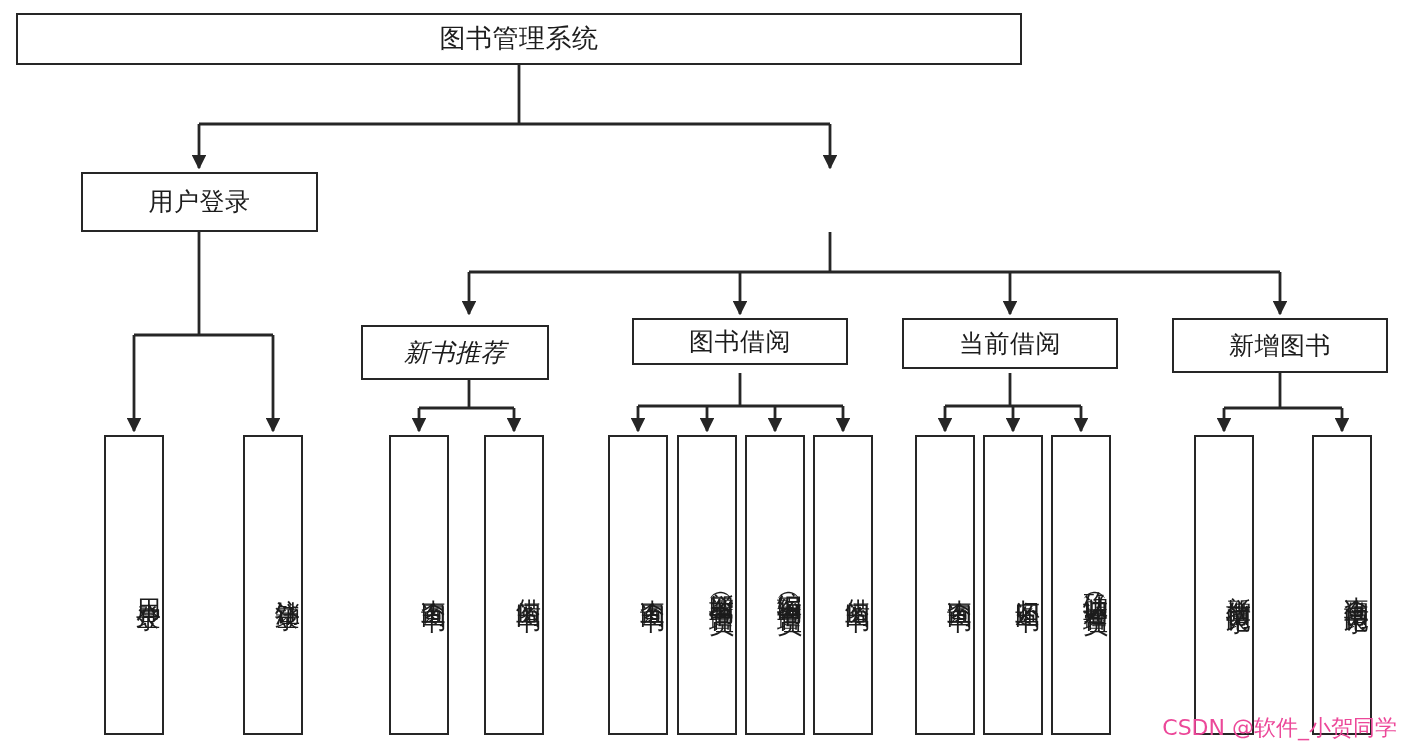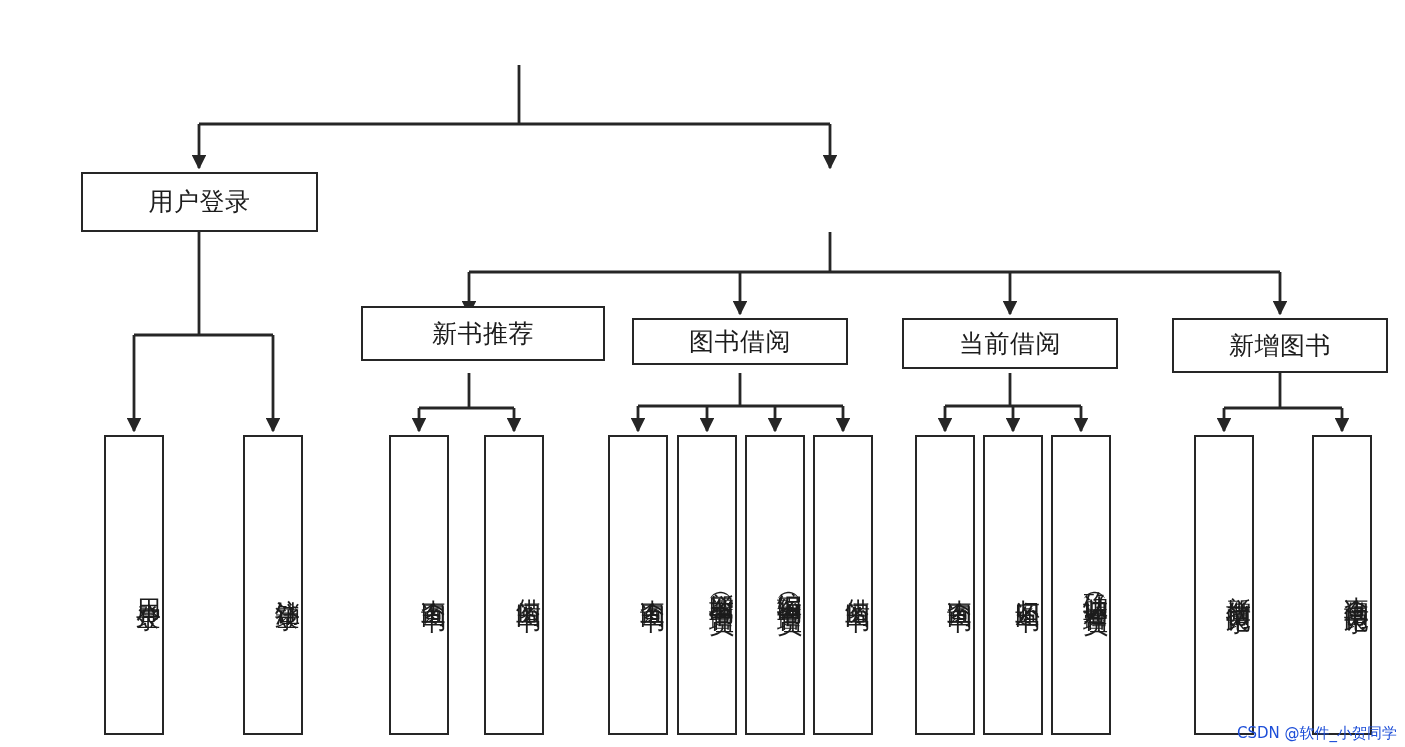--- a/index.html
+++ b/index.html
@@ -61,22 +61,22 @@
     letter-spacing: 3px;
   }
   .node.vert.center-block > .vtext {
     margin-top: auto;
     margin-bottom: auto;
   }
   .watermark {
     position: absolute;
     right: 8px;
     bottom: 4px;
-    font-size: 15px;
-    color: #1d4ed8;
+    font-size: 22px;
+    color: #ec4899;
     white-space: nowrap;
     font-family: "DejaVu Sans", "Liberation Sans", sans-serif;
   }
 </style>
 </head>
 <body>
 
 <div id="canvas">
 
   <svg class="wires" viewBox="0 0 1405 747" xmlns="http://www.w3.org/2000/svg">
@@ -122,24 +122,25 @@
       <path d="M 1013 406 L 1013 431" marker-end="url(#arrow)"></path>
       <path d="M 1081 406 L 1081 431" marker-end="url(#arrow)"></path>
 
       <path d="M 1280 373 L 1280 408"></path>
       <path d="M 1224 408 L 1342 408"></path>
       <path d="M 1224 408 L 1224 431" marker-end="url(#arrow)"></path>
       <path d="M 1342 408 L 1342 431" marker-end="url(#arrow)"></path>
     </g>
   </svg>
 
+  <div class="node horiz root" id="node-root" style="left: 16px; top: 13px; width: 1006px; height: 52px;">图书管理系统</div>
 
   <div class="node horiz" id="node-user-login" style="left: 81px; top: 172px; width: 237px; height: 60px;">用户登录</div>
 
-  <div class="node horiz" id="node-new-book-recommend" style="left: 361px; top: 306px; width: 244px; height: 55px;">新书推荐</div>
+  <div class="node horiz" id="node-new-book-recommend" style="left: 361px; top: 325px; width: 188px; height: 55px; font-style: italic;">新书推荐</div>
   <div class="node horiz" id="node-book-borrow" style="left: 632px; top: 318px; width: 216px; height: 47px;">图书借阅</div>
   <div class="node horiz" id="node-current-borrow" style="left: 902px; top: 318px; width: 216px; height: 51px;">当前借阅</div>
   <div class="node horiz" id="node-borrow-record" style="left: 1172px; top: 318px; width: 216px; height: 55px;">新增图书</div>
 
   <div class="node vert center-block" id="leaf-0" style="left: 104px; top: 435px; width: 60px; height: 300px;">
     <span class="vtext">用户登录</span>
   </div>
   <div class="node vert center-block" id="leaf-1" style="left: 243px; top: 435px; width: 60px; height: 300px;">
     <span class="vtext">注销登录</span>
   </div>

